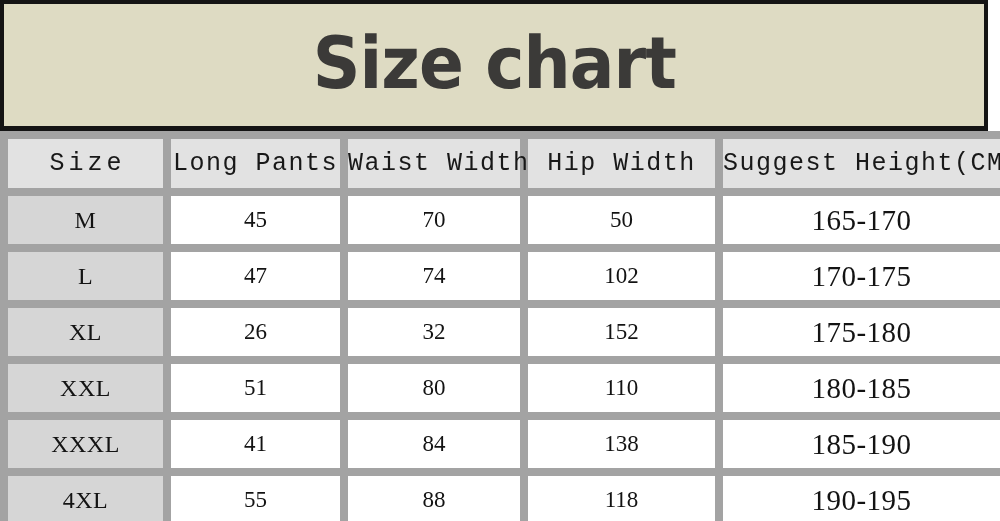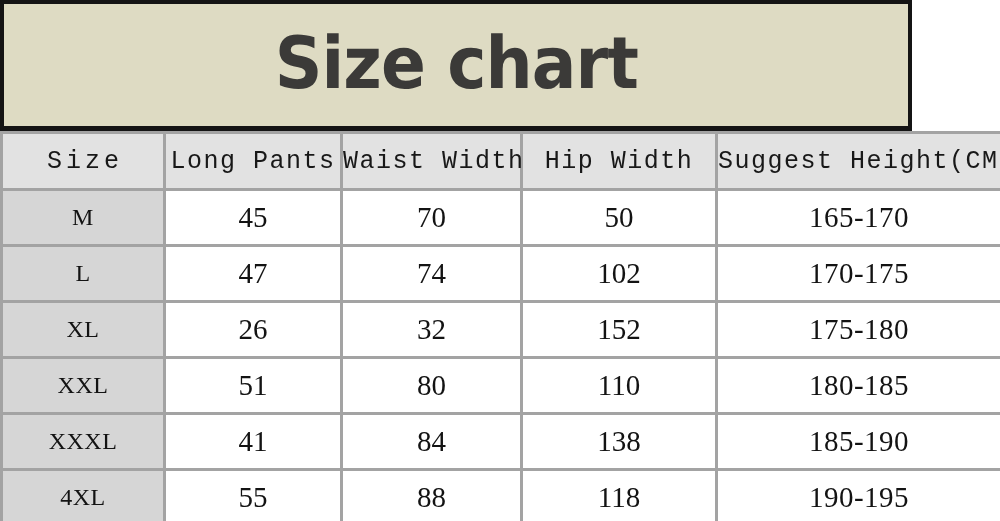--- a/index.html
+++ b/index.html
@@ -21,21 +21,21 @@
     width: 1000px;
     height: 521px;
     background: #ffffff;
   }
 
   
   .title-banner {
     position: absolute;
     left: 0;
     top: 0;
-    width: 912px;
+    width: 988px;
     height: 131px;
     background: #dedbc3;
     border-top: 4px solid #141414;
     border-bottom: 5px solid #141414;
     border-left: 4px solid #141414;
     border-right: 4px solid #141414;
     display: flex;
     align-items: center;
     justify-content: center;
   }
@@ -64,21 +64,21 @@
   }
 
   .size-table col.c-size    { width: 163px; }
   .size-table col.c-pants   { width: 177px; }
   .size-table col.c-waist   { width: 180px; }
   .size-table col.c-hip     { width: 195px; }
   .size-table col.c-height  { width: 285px; }
 
   .size-table th,
   .size-table td {
-    border: 3px solid #a3a3a3;
+    border: 8px solid #a3a3a3;
     text-align: center;
     vertical-align: middle;
     background: #ffffff;
   }
 
   
   .size-table thead th {
     height: 57px;
     background: #e2e2e2;
     font-family: "Liberation Mono", "DejaVu Sans Mono", monospace;
@@ -91,21 +91,21 @@
 
   .size-table thead th.col-size {
     letter-spacing: 4px;
     padding-left: 4px;
   }
 
   
   .size-table tbody td {
     height: 56px;
     font-family: "Liberation Serif", serif;
-    font-size: 29px;
+    font-size: 23px;
     color: #131313;
   }
 
   .size-table tbody td.cell-size {
     background: #d6d6d6;
     font-size: 24px;
     letter-spacing: 0.5px;
   }
 
   .size-table tbody td.cell-height {

